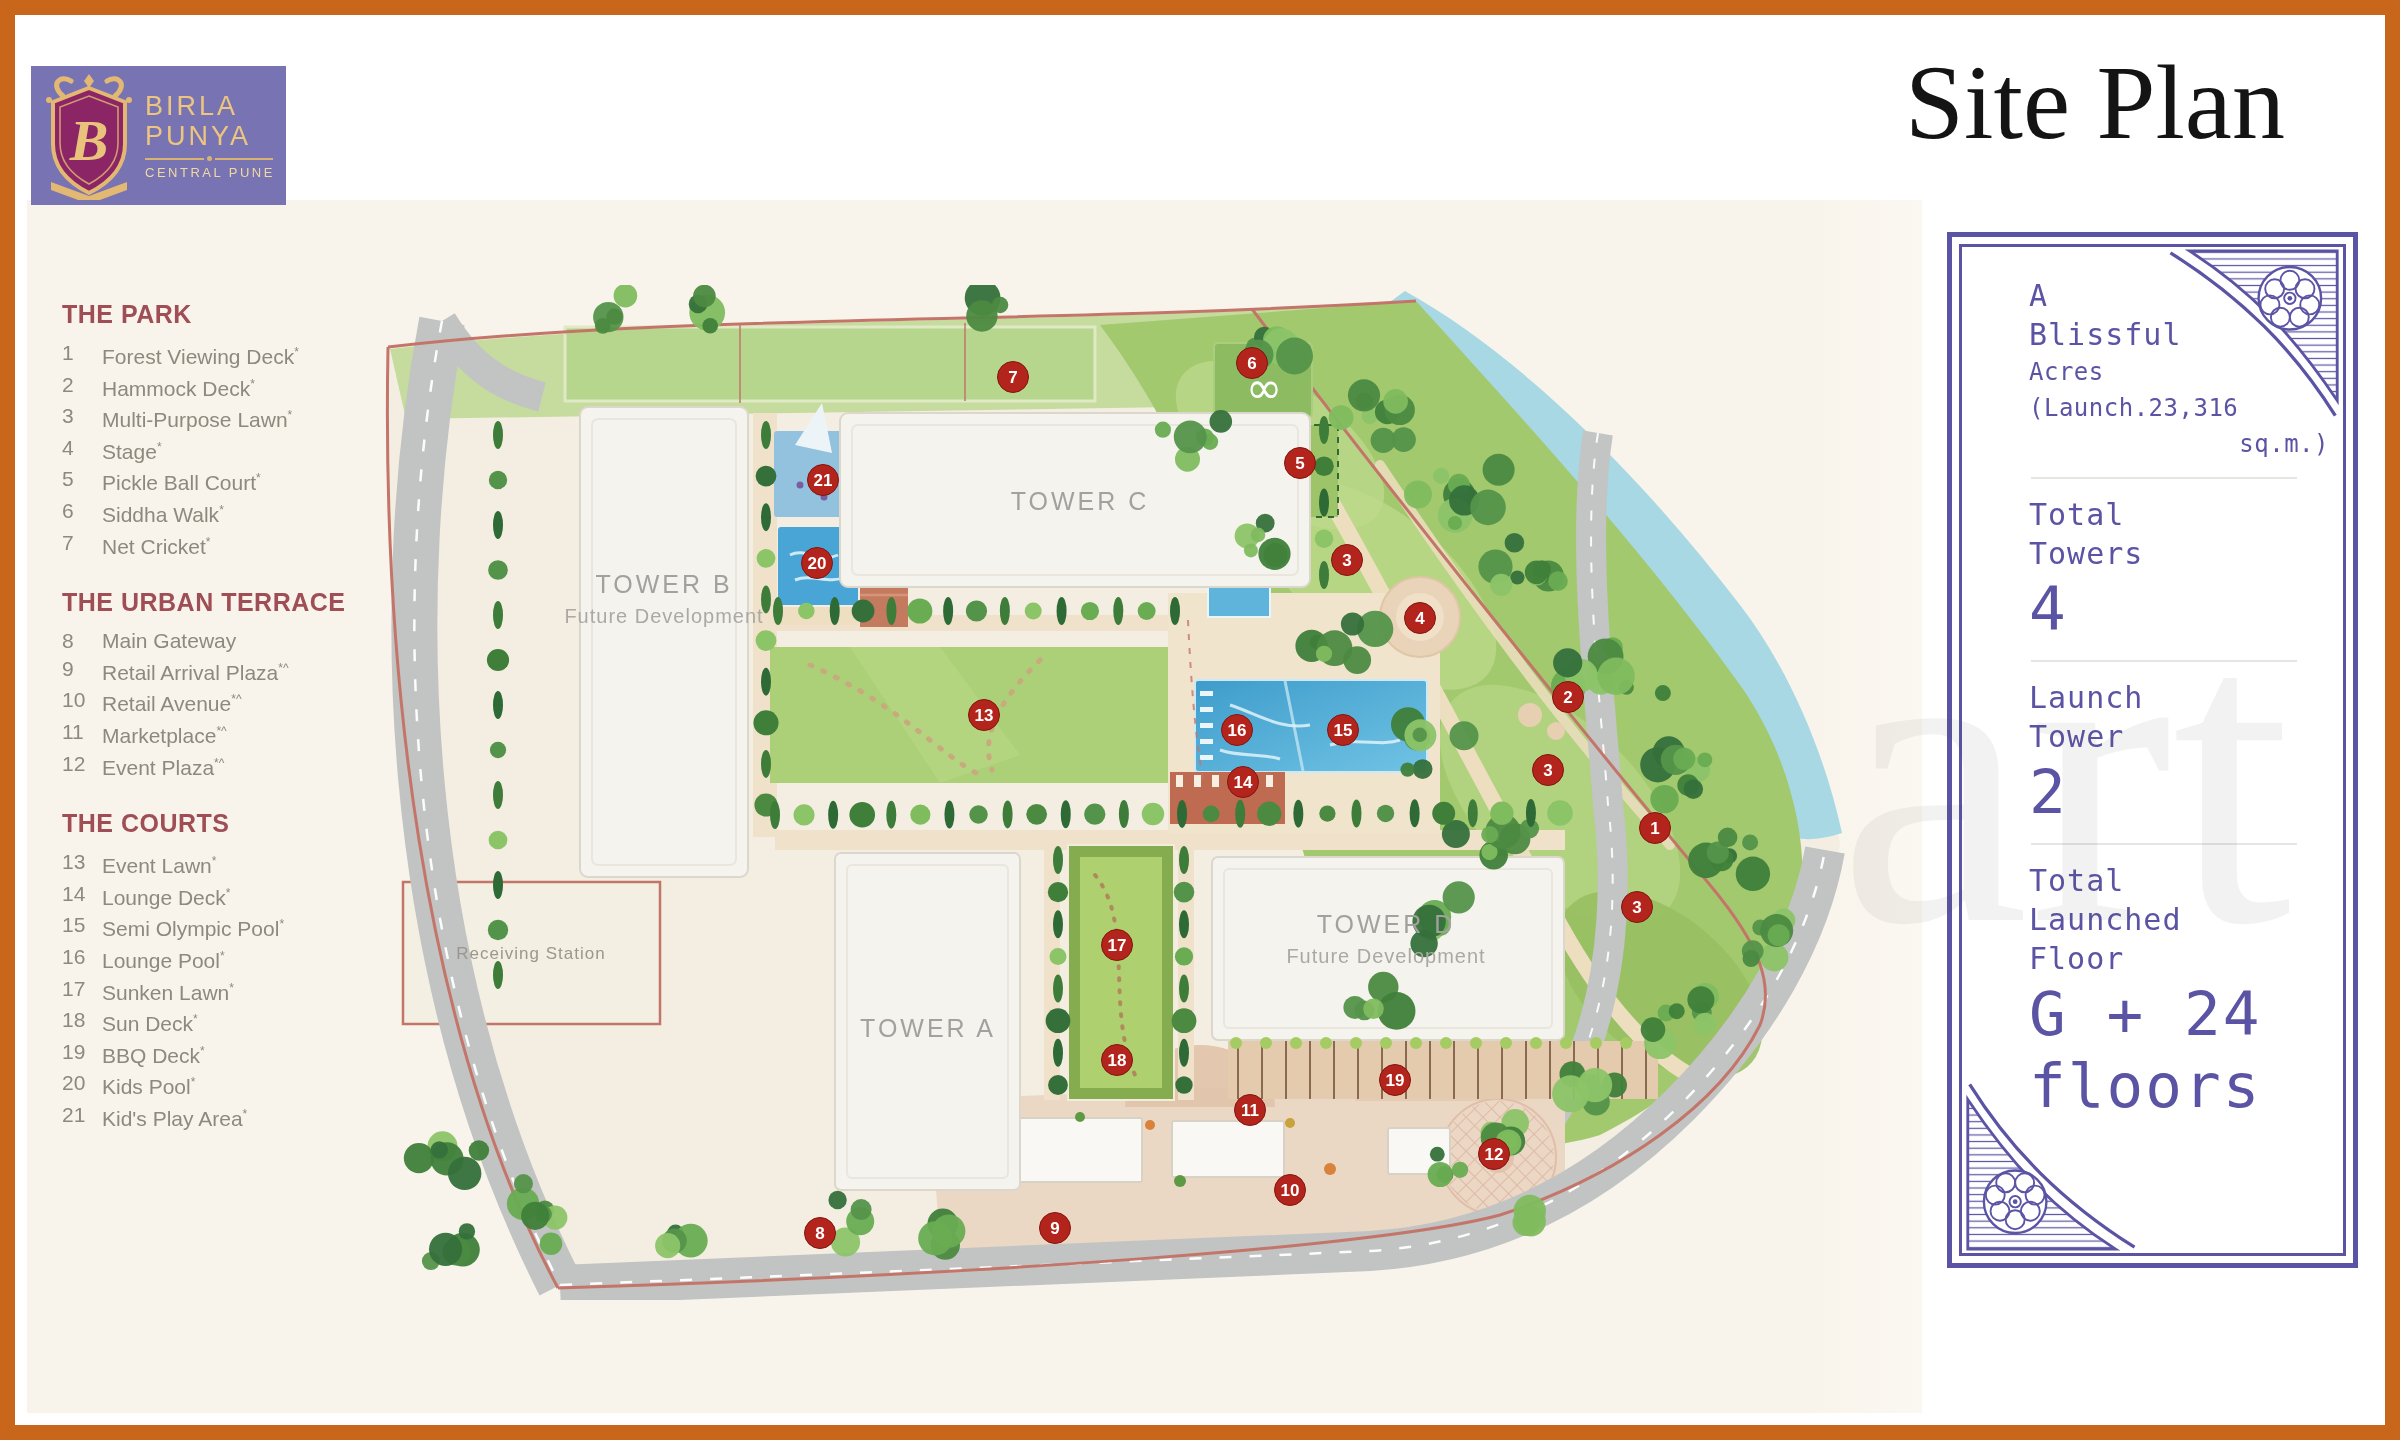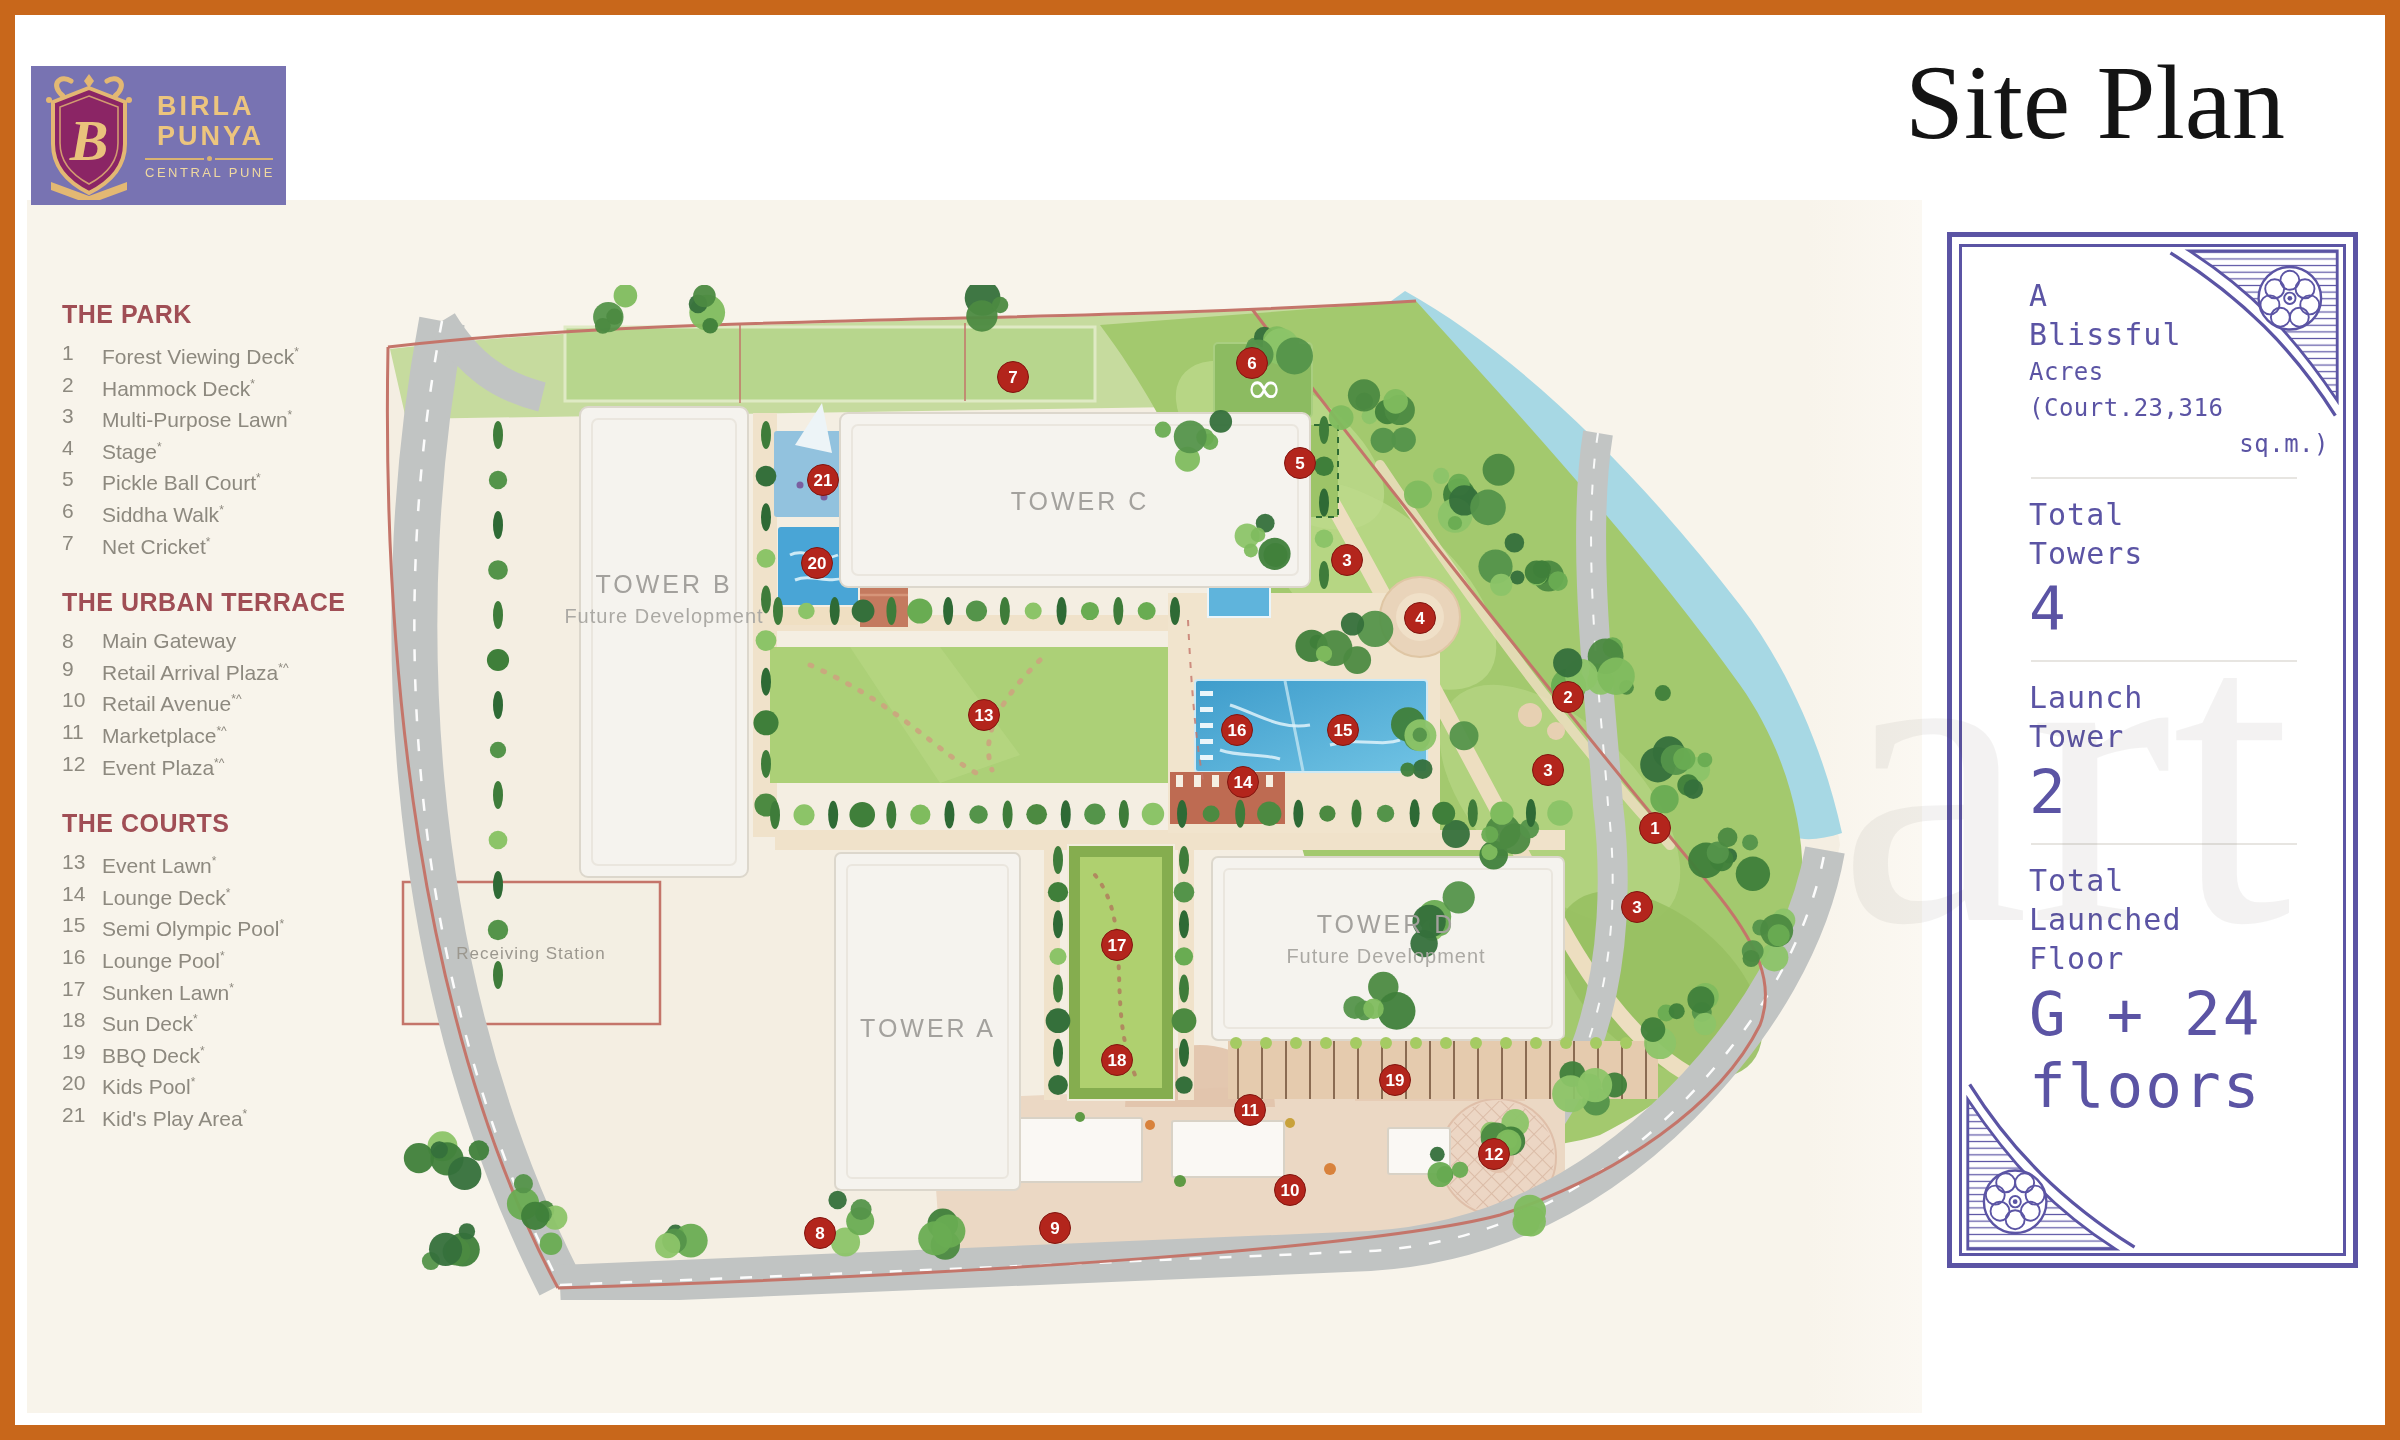--- a/index.html
+++ b/index.html
@@ -17,21 +17,21 @@
   .watermark span{position:absolute;font-family:"Liberation Serif", serif;
                   font-size:430px;line-height:430px;color:#3A3226;opacity:0.055;white-space:nowrap;}
   .wm-left{left:135px;top:40px;}
   .wm-right{left:1838px;top:40px;}
 
   
   .logo{position:absolute;left:31px;top:66px;width:255px;height:139px;background:#7873B2;
         display:flex;align-items:center;z-index:10;}
   .logo-shield{margin-left:12px;flex:0 0 auto;}
   .logo-text{margin-left:10px;display:flex;flex-direction:column;}
-  .logo-name{color:#ECC57E;font-weight:700;font-size:27px;line-height:30px;letter-spacing:3px;margin-left:12px;}
+  .logo-name{color:#ECC57E;font-weight:400;font-size:27px;line-height:30px;letter-spacing:3px;}
   .logo-rule{display:flex;align-items:center;margin:5px 0 4px 0;width:128px;}
   .logo-rule .bar{height:2px;background:#D9B372;flex:1;}
   .logo-rule .dot{width:5px;height:5px;border-radius:50%;background:#D9B372;margin:0 3px;}
   .logo-tagline{color:#F0D9A0;font-size:13px;letter-spacing:2.5px;}
 
   
   .site-title{position:absolute;left:1880px;top:42px;width:430px;text-align:center;
               font-family:Liberation Serif, serif;font-size:106px;color:#141414;z-index:10;}
 
   
@@ -804,21 +804,21 @@
       <circle cx="120" cy="42" r="10"></circle>
         <circle cx="136" cy="52" r="6"></circle>
     </g>
     <circle cx="136" cy="52" r="2.5" fill="#5B54A4"></circle>
   </svg>
   <div class="panel-content" id="panel-blocks">
       <div class="blk1">
         <div class="p-lbl">A</div>
         <div class="p-lbl">Blissful</div>
         <div class="p-sub">Acres</div>
-        <div class="p-sub">(Court.23,316</div>
+        <div class="p-sub">(Launch.23,316</div>
         <div class="p-sub p-right">sq.m.)</div>
       </div>
       <div class="p-div"></div>
       <div class="blk2">
         <div class="p-lbl">Total</div>
         <div class="p-lbl">Towers</div>
         <div class="p-big">4</div>
       </div>
       <div class="p-div"></div>
       <div class="blk3">

